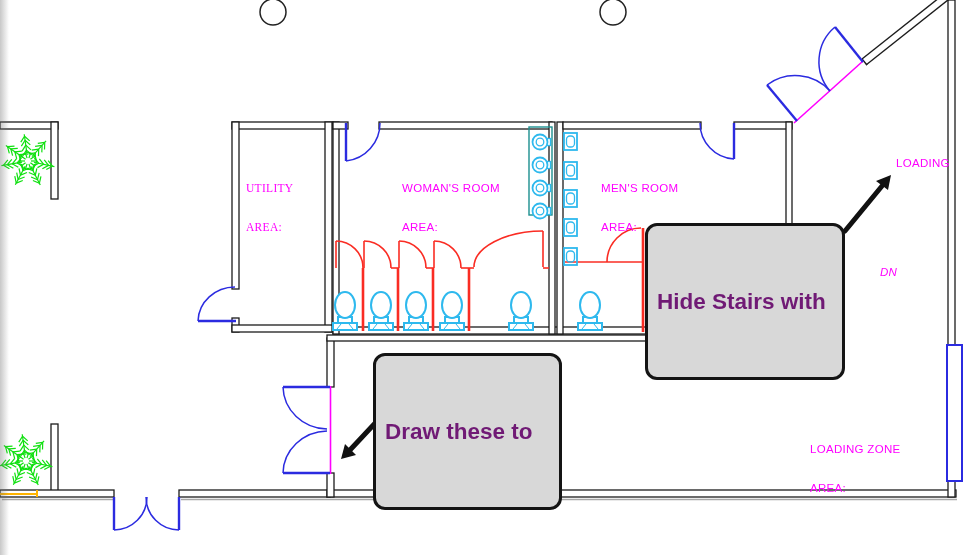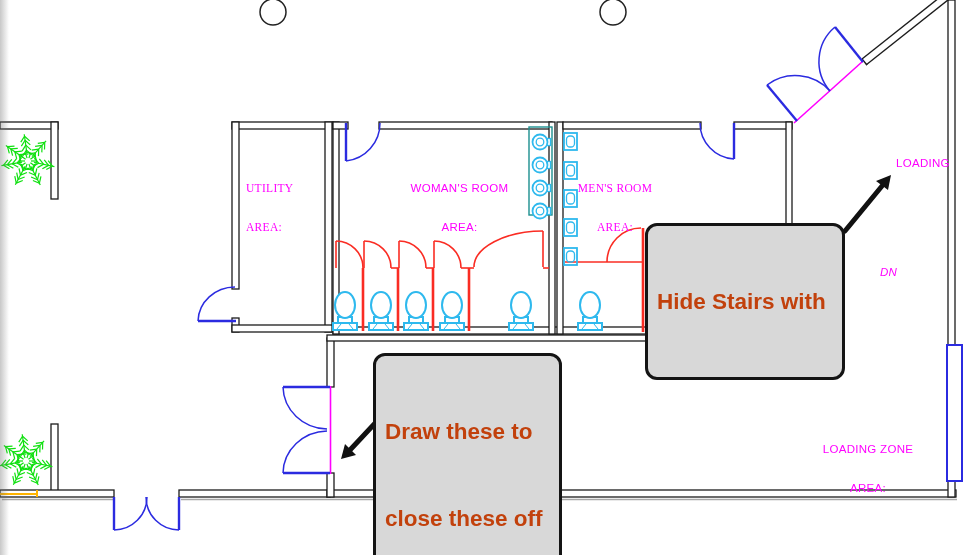--- a/index.html
+++ b/index.html
@@ -20,24 +20,24 @@
   .tc {stroke:#1c8f8f;stroke-width:1.4;fill:none;}
   .mg {stroke:#ff00ff;stroke-width:1.6;fill:none;}
   .yl {stroke:#ffb400;stroke-width:2;fill:none;}
   .gr {stroke:#0fe00f;stroke-width:1.2;fill:none;}
   .ar {stroke:#111;stroke-width:5;fill:none;stroke-linecap:round;}
   .arh{fill:#111;stroke:none;}
   .bub{fill:#fff;stroke:#222;stroke-width:1.5;}
   
   .cad-label{position:absolute;color:#ff00ff;font-size:11.5px;line-height:13px;
              letter-spacing:.3px;white-space:pre;}
-  .tc-center{text-align:center;}
+  .tc-center{text-align:left;}
   
   .callout{position:absolute;background:#d8d8d8;border:3.5px solid #141414;border-radius:12px;
-           color:#c2410c;font-weight:bold;font-size:22.5px;line-height:29px;
+           color:#701a75;font-weight:bold;font-size:22.5px;line-height:29px;
            padding:3px 9px;white-space:pre;}
   .edge-shadow{position:absolute;left:0;top:0;width:9px;height:100%;
            background:linear-gradient(90deg,rgba(110,110,110,.38),rgba(255,255,255,0));}
 </style>
 </head>
 <body>
 
 <div id="canvas">
 
   <svg id="linework" width="980" height="555" viewBox="0 0 980 555">
@@ -381,33 +381,32 @@
   </svg>
 
   <div class="cad-label" style="left:246px;top:156px;font-family:Liberation Serif, serif;">
     <div>UTILITY</div>
     <div>AREA:</div>
   </div>
   <div class="cad-label tc-center" style="left:402px;top:156px;width:115px;">
     <div>WOMAN'S ROOM</div>
     <div>AREA:</div>
   </div>
-  <div class="cad-label tc-center" style="left:565px;top:156px;width:100px;font-family:Liberation Serif, serif;">
+  <div class="cad-label tc-center" style="left:601px;top:156px;width:100px;">
     <div>MEN'S ROOM</div>
     <div>AREA:</div>
   </div>
   <div class="cad-label" style="left:896px;top:157px;">LOADING</div>
   <div class="cad-label" style="left:880px;top:266px;font-style:italic;">DN</div>
   <div class="cad-label tc-center" style="left:810px;top:417px;width:116px;">
     <div>LOADING ZONE</div>
     <div>AREA:</div>
   </div>
 
   <div class="callout" style="left:645px;top:223px;width:176px;">
     <div>Hide Stairs with</div>
   </div>
   <div class="callout" style="left:373px;top:353px;width:165px;">
     <div>Draw these to</div>
-    <div>close these off</div>
   </div>
 
   <div class="edge-shadow"></div>
 </div>
 
 </body></html>

